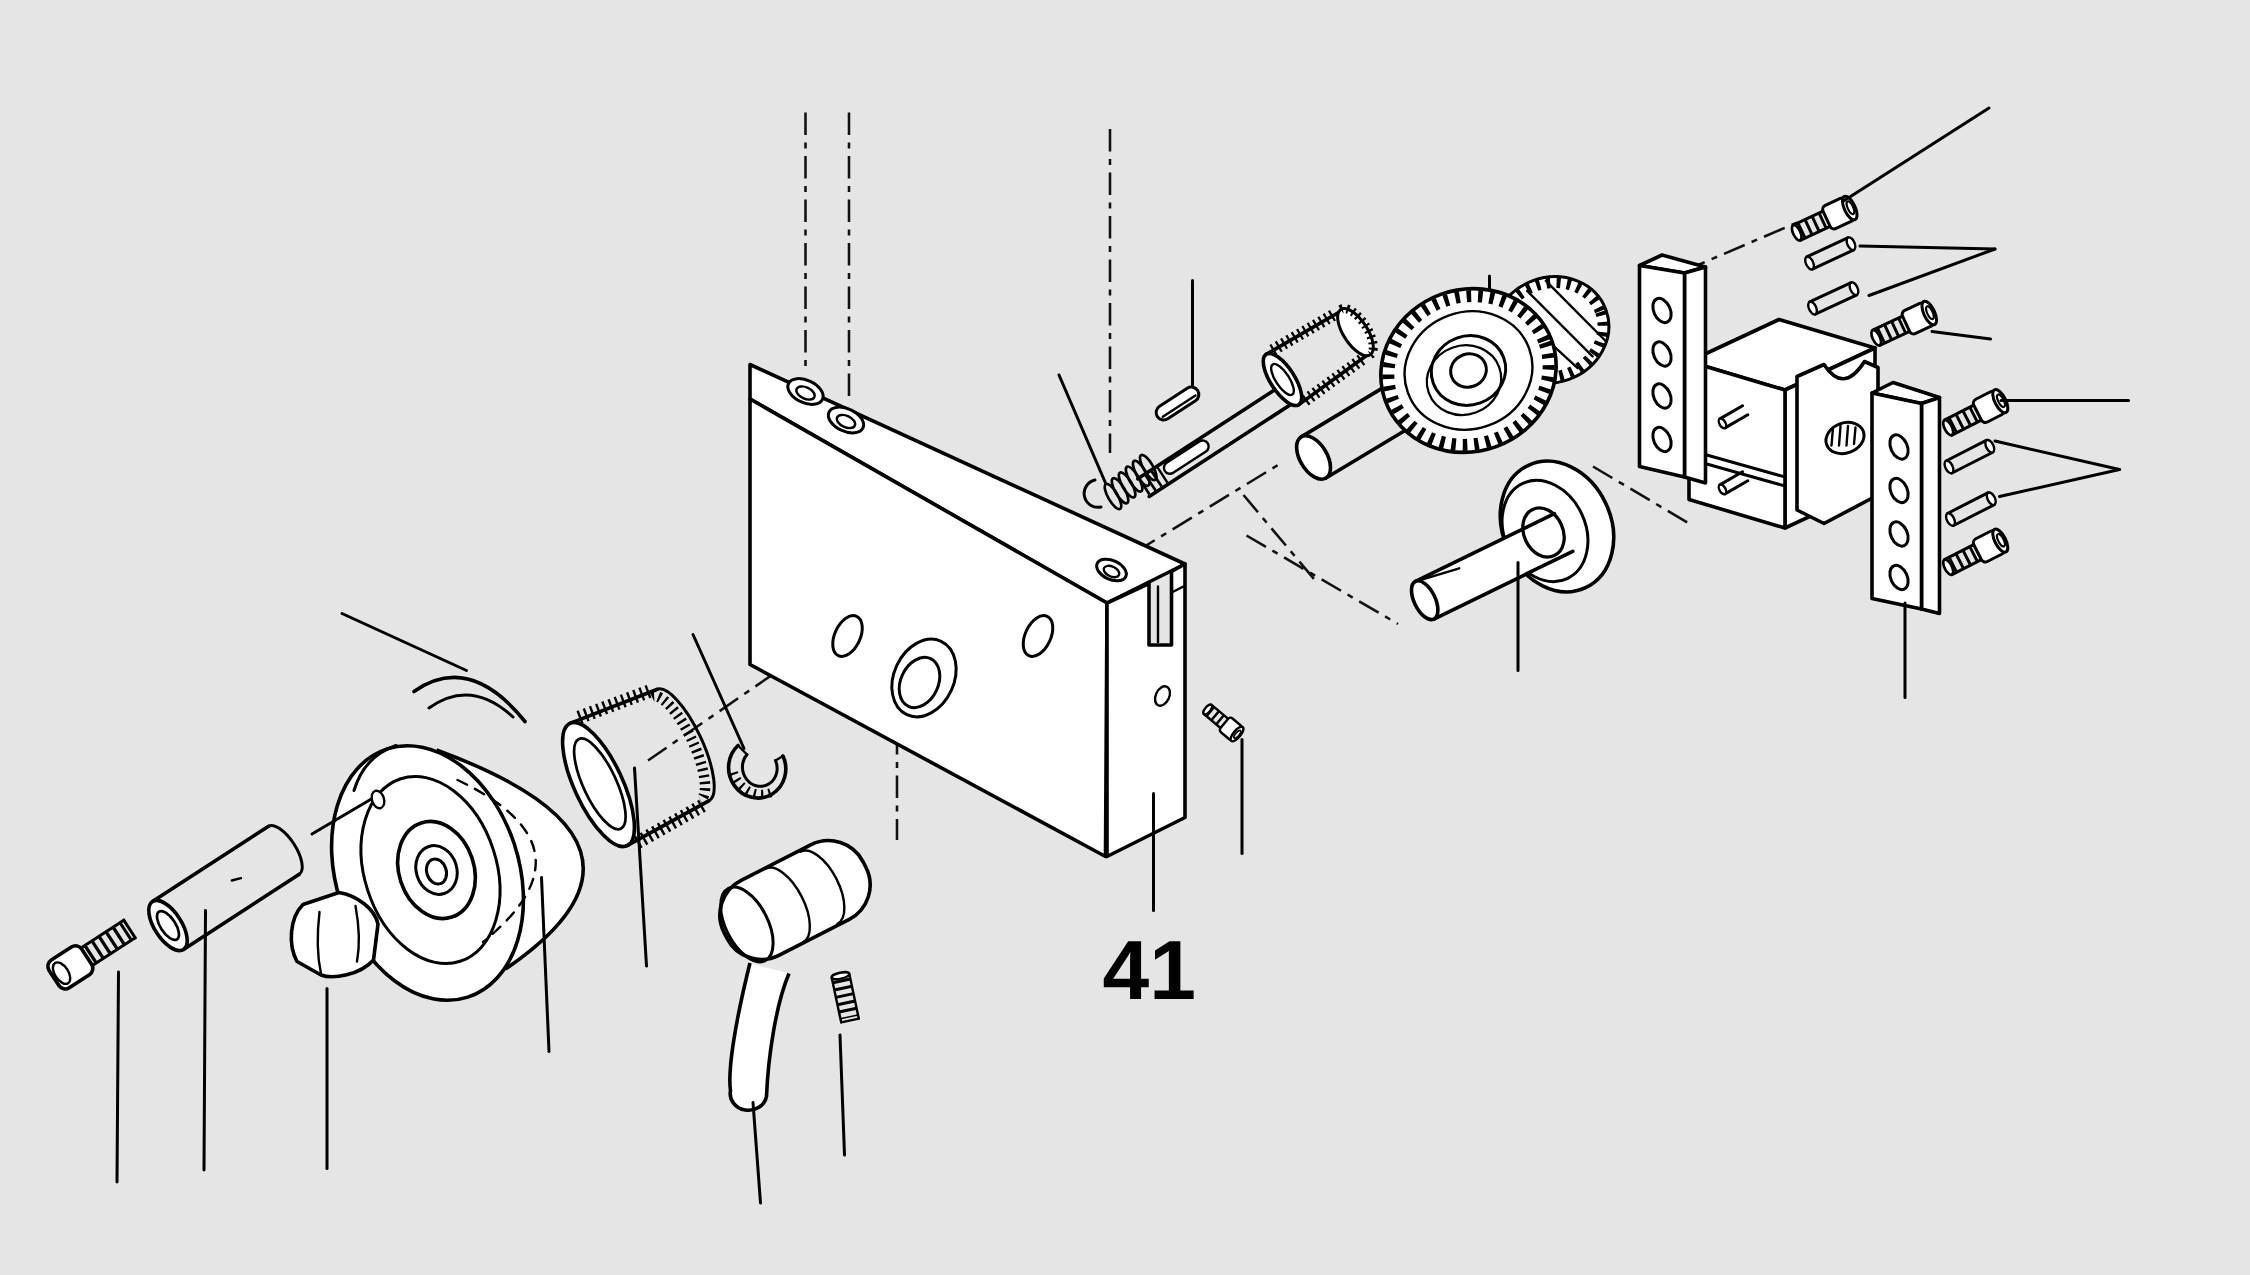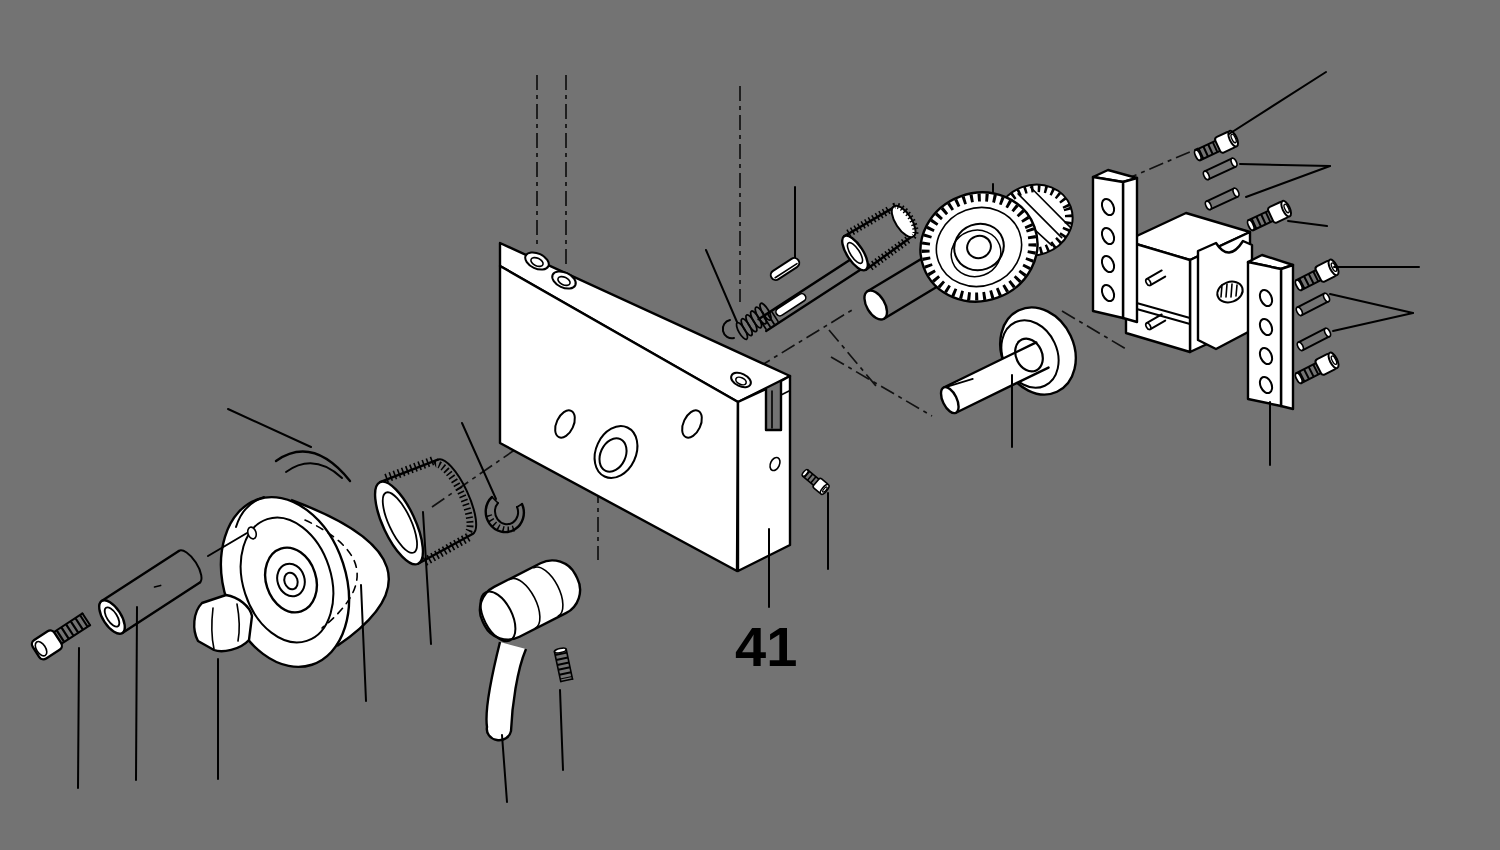--- a/index.html
+++ b/index.html
@@ -1,16 +1,16 @@
 <!DOCTYPE html>
 <html><head>
 <meta charset="utf-8">
 <style>
   html,body{margin:0;padding:0;background:#fff;}
-  .stage{width:1500px;height:850px;position:relative;background:#737373;overflow:hidden;}
+  .stage{width:1500px;height:850px;position:relative;background:#e5e5e5;overflow:hidden;}
   svg{display:block;}
   svg text{font-family:"Liberation Sans","DejaVu Sans",sans-serif;font-weight:bold;}
   .ln{fill:none;stroke:#000;stroke-width:2.4;stroke-linejoin:round;stroke-linecap:round;}
   .fw{fill:#fff;stroke:#000;stroke-width:2.4;stroke-linejoin:round;}
   .t1{stroke-width:1.6;}
   .t2{stroke-width:2;}
   .hz{fill:none;stroke:#000;stroke-linecap:butt;}
   .cl{fill:none;stroke:#111;stroke-width:1.7;stroke-dasharray:15 5 4 5;stroke-linecap:butt;}
   .ldr{fill:none;stroke:#000;stroke-width:2;stroke-linecap:round;}
 </style>

